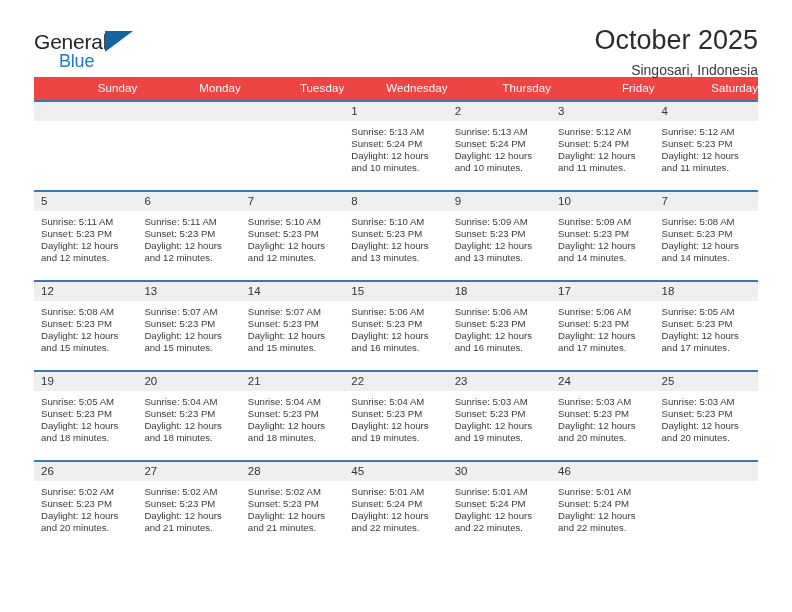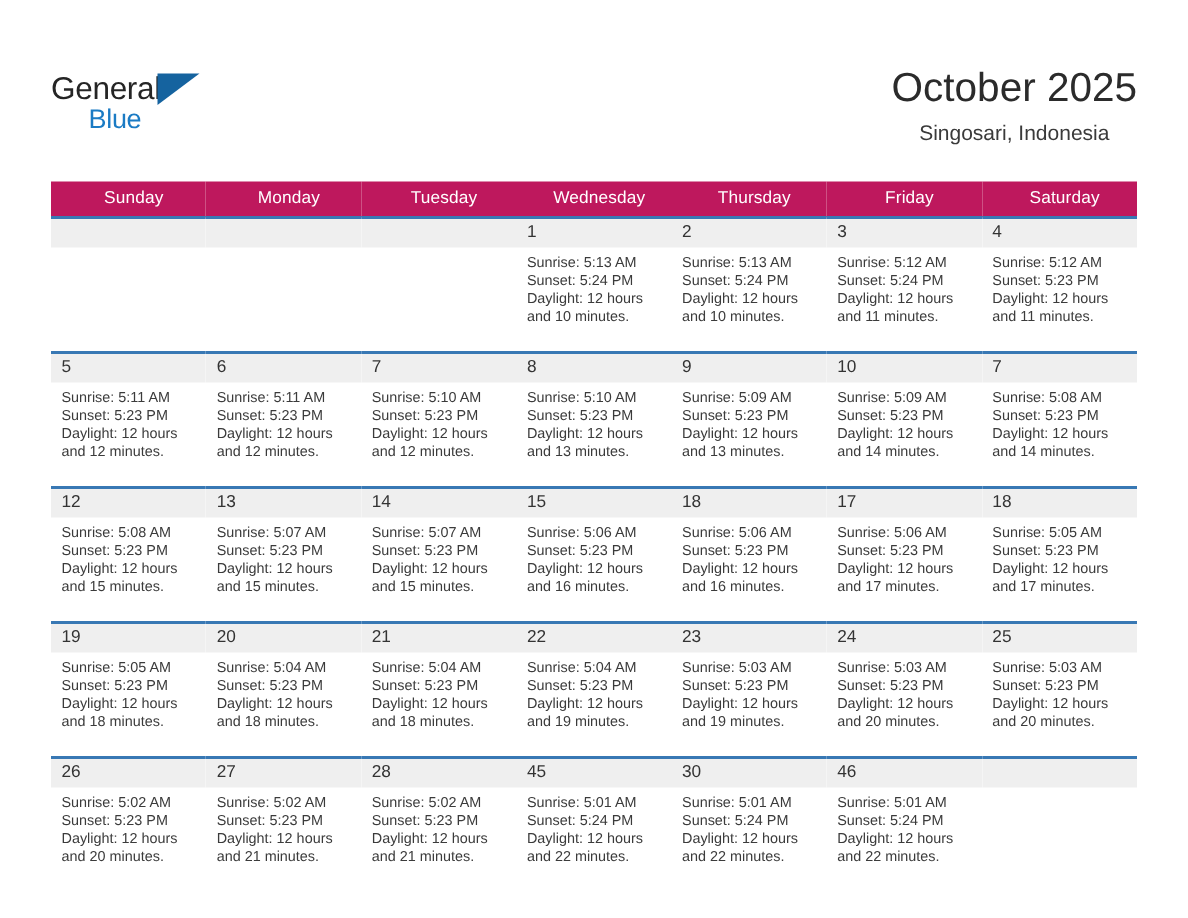--- a/index.html
+++ b/index.html
@@ -20,23 +20,23 @@
     height: 612px;
     box-sizing: border-box;
     padding: 0 34px;
   }
 
   
   .topbar {
     display: flex;
     align-items: flex-start;
     justify-content: space-between;
+    padding-top: 26px;
     height: 72px;
     box-sizing: border-box;
-    margin-top: 44px;
   }
   .logo {
     position: relative;
     width: 110px;
     height: 48px;
     line-height: 1;
     user-select: none;
   }
   .logo-general {
     position: absolute;
@@ -60,21 +60,21 @@
     position: absolute;
     left: 71px;
     top: 5px;
     width: 0;
     height: 0;
     border-left: 28px solid #15639f;
     border-bottom: 21px solid transparent;
   }
 
   .titleblock {
-    text-align: center;
+    text-align: right;
     padding-top: 0px;
   }
   .cal-title {
     font-size: 27px;
     color: #2b2b2b;
     font-weight: normal;
     line-height: 1.1;
     letter-spacing: 0px;
   }
   .cal-sub {
@@ -85,25 +85,25 @@
   }
 
   
   table.cal {
     width: 724px;
     border-collapse: collapse;
     table-layout: fixed;
     margin-top: 5px;
   }
   table.cal th {
-    background: #be185d;
+    background: #ef4444;
     color: #ffffff;
     font-size: 11.5px;
     font-weight: normal;
-    text-align: center;
+    text-align: right;
     padding: 5px 0 6px 7px;
     height: 11px;
     letter-spacing: 0.1px;
   }
   table.cal td {
     vertical-align: top;
     padding: 0;
     width: 103.4px;
     border-top: 2px solid #3878b4;
     background: #ffffff;

